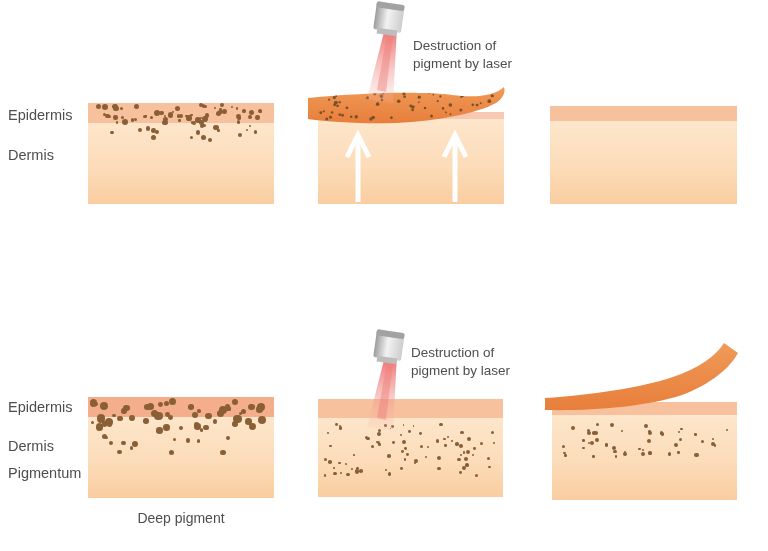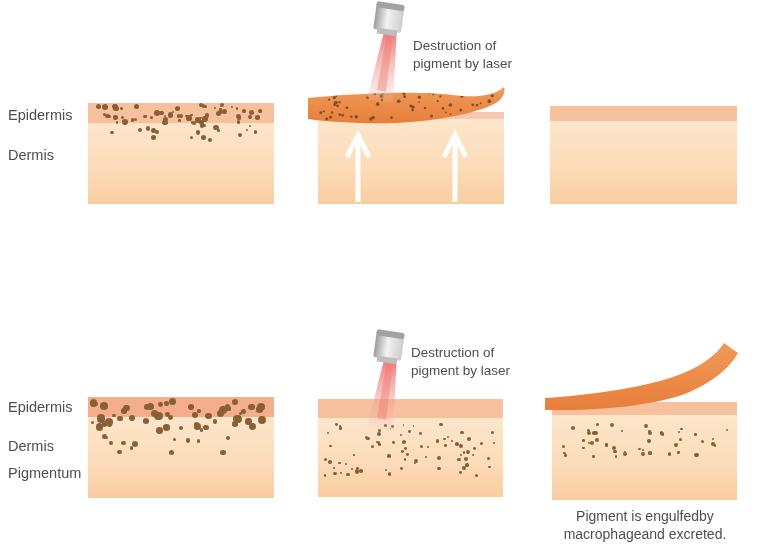--- a/index.html
+++ b/index.html
@@ -314,20 +314,21 @@
         <div style="position: absolute; left: 97.5029px; top: 41.4216px; width: 4.82375px; height: 4.82375px; border-radius: 50%; background: var(--pigment);"></div>
         <div style="position: absolute; left: 131.985px; top: 52.5136px; width: 5.58826px; height: 5.58826px; border-radius: 50%; background: var(--pigment);"></div>
         <div style="position: absolute; left: 29.3533px; top: 53.0942px; width: 4.32058px; height: 4.32058px; border-radius: 50%; background: var(--pigment);"></div>
         <div style="position: absolute; left: 14.1669px; top: 36.7041px; width: 5.06557px; height: 5.06557px; border-radius: 50%; background: var(--pigment);"></div>
         <div style="position: absolute; left: 84.6587px; top: 40.5854px; width: 3.74742px; height: 3.74742px; border-radius: 50%; background: var(--pigment);"></div>
         <div style="position: absolute; left: 138.154px; top: 38.9302px; width: 3.86229px; height: 3.86229px; border-radius: 50%; background: var(--pigment);"></div>
         <div style="position: absolute; left: 20.9367px; top: 43.6944px; width: 3.86421px; height: 3.86421px; border-radius: 50%; background: var(--pigment);"></div>
         <div style="position: absolute; left: 33.3571px; top: 44.3349px; width: 4.15724px; height: 4.15724px; border-radius: 50%; background: var(--pigment);"></div>
       </div>
   </div>
+  <div class="caption" style="left:88px;top:509px;width:186px">Deep pigment</div>
 
   <div class="skin" style="left:318px;top:399px;width:185px;height:98px">
     <div class="band" style="height:19px"></div>
     <div class="derm"></div>
     <div class="dots">
         <div style="position: absolute; left: 119.198px; top: 67.5306px; width: 3.54912px; height: 3.54912px; border-radius: 50%; background: var(--pigment);"></div>
         <div style="position: absolute; left: 11.2623px; top: 45.8379px; width: 2.49863px; height: 2.49863px; border-radius: 50%; background: var(--pigment);"></div>
         <div style="position: absolute; left: 15.2376px; top: 72.5154px; width: 3.71243px; height: 3.71243px; border-radius: 50%; background: var(--pigment);"></div>
         <div style="position: absolute; left: 117.712px; top: 40.2332px; width: 3.49862px; height: 3.49862px; border-radius: 50%; background: var(--pigment);"></div>
         <div style="position: absolute; left: 101.913px; top: 45.6234px; width: 3.46991px; height: 3.46991px; border-radius: 50%; background: var(--pigment);"></div>
@@ -489,15 +490,14 @@
   <svg style="left:545px;top:340px" width="200" height="72" viewBox="0 0 200 72">
     <defs>
       <linearGradient id="pg2" x1="0" y1="0" x2="0" y2="1">
         <stop offset="0" stop-color="#f09a58"></stop>
           <stop offset="1" stop-color="#e87e3b"></stop>
       </linearGradient>
     </defs>
     <path d="M0,58 C45,55 95,48 128,37 C154,28 171,16 179,3 L193,13 C185,28 166,44 137,55 C100,67 45,71 0,70 Z" fill="url(#pg2)"></path>
   </svg>
 
-  <div class="caption" style="left:542px;top:507px;width:206px">Pigment is engulfedby macrophageand excreted.</div>
 
 </div>
 
 </body></html>

